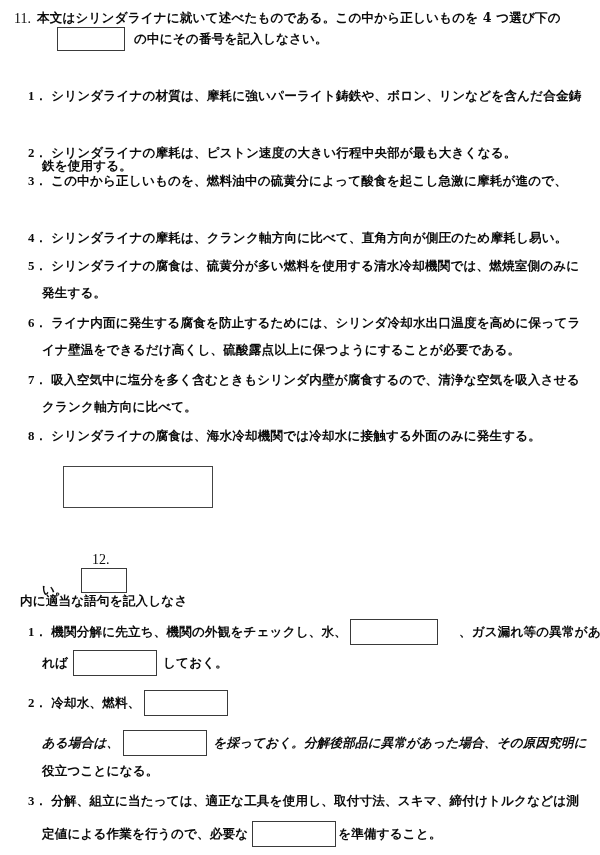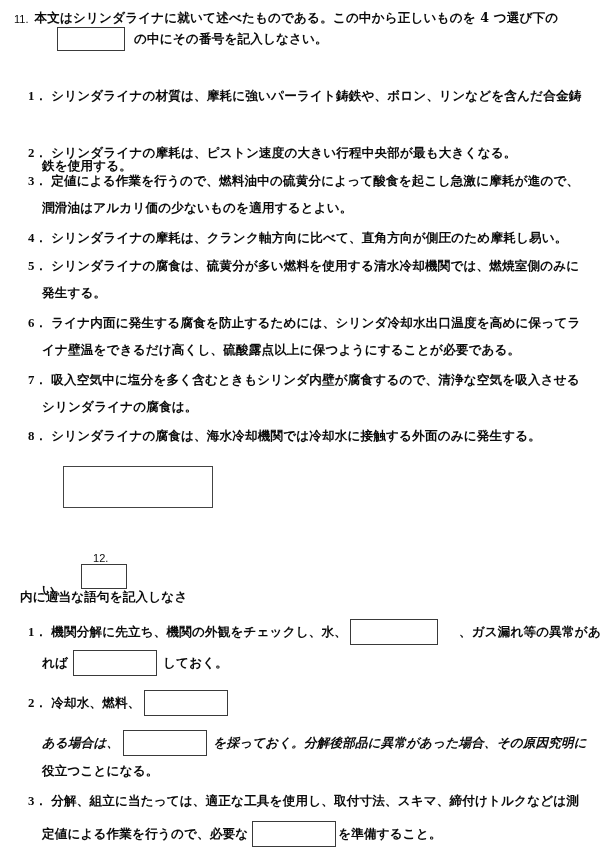--- a/index.html
+++ b/index.html
@@ -17,22 +17,22 @@
   }
   .page {
     position: relative;
     width: 600px;
     height: 855px;
     box-sizing: border-box;
     padding: 0;
   }
   .qnum {
     display: inline-block;
-    font-family: Liberation Sans, sans-serif;
-    font-size: 11px;
+    font-family: Liberation Serif, serif;
+    font-size: 14px;
     letter-spacing: 0;
   }
   .txt {
     display: inline-block;
     font-family: "DejaVu Serif", "Liberation Serif", serif;
     font-size: 12.6px;
     letter-spacing: 0.15px;
     font-weight: 600;
   }
   .txt.jp {
@@ -110,24 +110,21 @@
     <span class="txt jp">鉄を使用する。</span>
   </div>
 
   <div class="abs" style="left:28px; top:145px;">
     <span class="itemnum">2．</span>
     <span class="txt jp" style="margin-left:4px;">シリンダライナの摩耗は、ピストン速度の大きい行程中央部が最も大きくなる。</span>
   </div>
 
   <div class="abs" style="left:28px; top:173px;">
     <span class="itemnum">3．</span>
-    <span class="txt jp" style="margin-left:4px;">定値による作業を行うので、燃料油中の硫黄分によって酸食を起こし急激に摩耗が進ので、</span>
-  </div>
-  <div class="abs" style="left:42px; top:200px;">
-    <span class="txt jp">潤滑油はアルカリ価の少ないものを適用するとよい。</span>
+    <span class="txt jp" style="margin-left:4px;">この中から正しいものを、燃料油中の硫黄分によって酸食を起こし急激に摩耗が進ので、</span>
   </div>
 
   <div class="abs" style="left:28px; top:230px;">
     <span class="itemnum">4．</span>
     <span class="txt jp" style="margin-left:4px;">シリンダライナの摩耗は、クランク軸方向に比べて、直角方向が側圧のため摩耗し易い。</span>
   </div>
 
   <div class="abs" style="left:28px; top:258px;">
     <span class="itemnum">5．</span>
     <span class="txt jp" style="margin-left:4px;">シリンダライナの腐食は、硫黄分が多い燃料を使用する清水冷却機関では、燃焼室側のみに</span>
@@ -142,21 +139,21 @@
   </div>
   <div class="abs" style="left:42px; top:342px;">
     <span class="txt jp">イナ壁温をできるだけ高くし、硫酸露点以上に保つようにすることが必要である。</span>
   </div>
 
   <div class="abs" style="left:28px; top:372px;">
     <span class="itemnum">7．</span>
     <span class="txt jp" style="margin-left:4px;">吸入空気中に塩分を多く含むときもシリンダ内壁が腐食するので、清浄な空気を吸入させる</span>
   </div>
   <div class="abs" style="left:42px; top:399px;">
-    <span class="txt jp">シリンダライナの腐食は。</span>
+    <span class="txt jp">クランク軸方向に比べて。</span>
   </div>
 
   <div class="abs" style="left:28px; top:428px;">
     <span class="itemnum">8．</span>
     <span class="txt jp" style="margin-left:4px;">シリンダライナの腐食は、海水冷却機関では冷却水に接触する外面のみに発生する。</span>
   </div>
 
   <div class="blank-answer" style="left:63px; top:466px;"></div>
 
   <div class="abs" style="left:14px; top:552px;flex-direction:column;">

